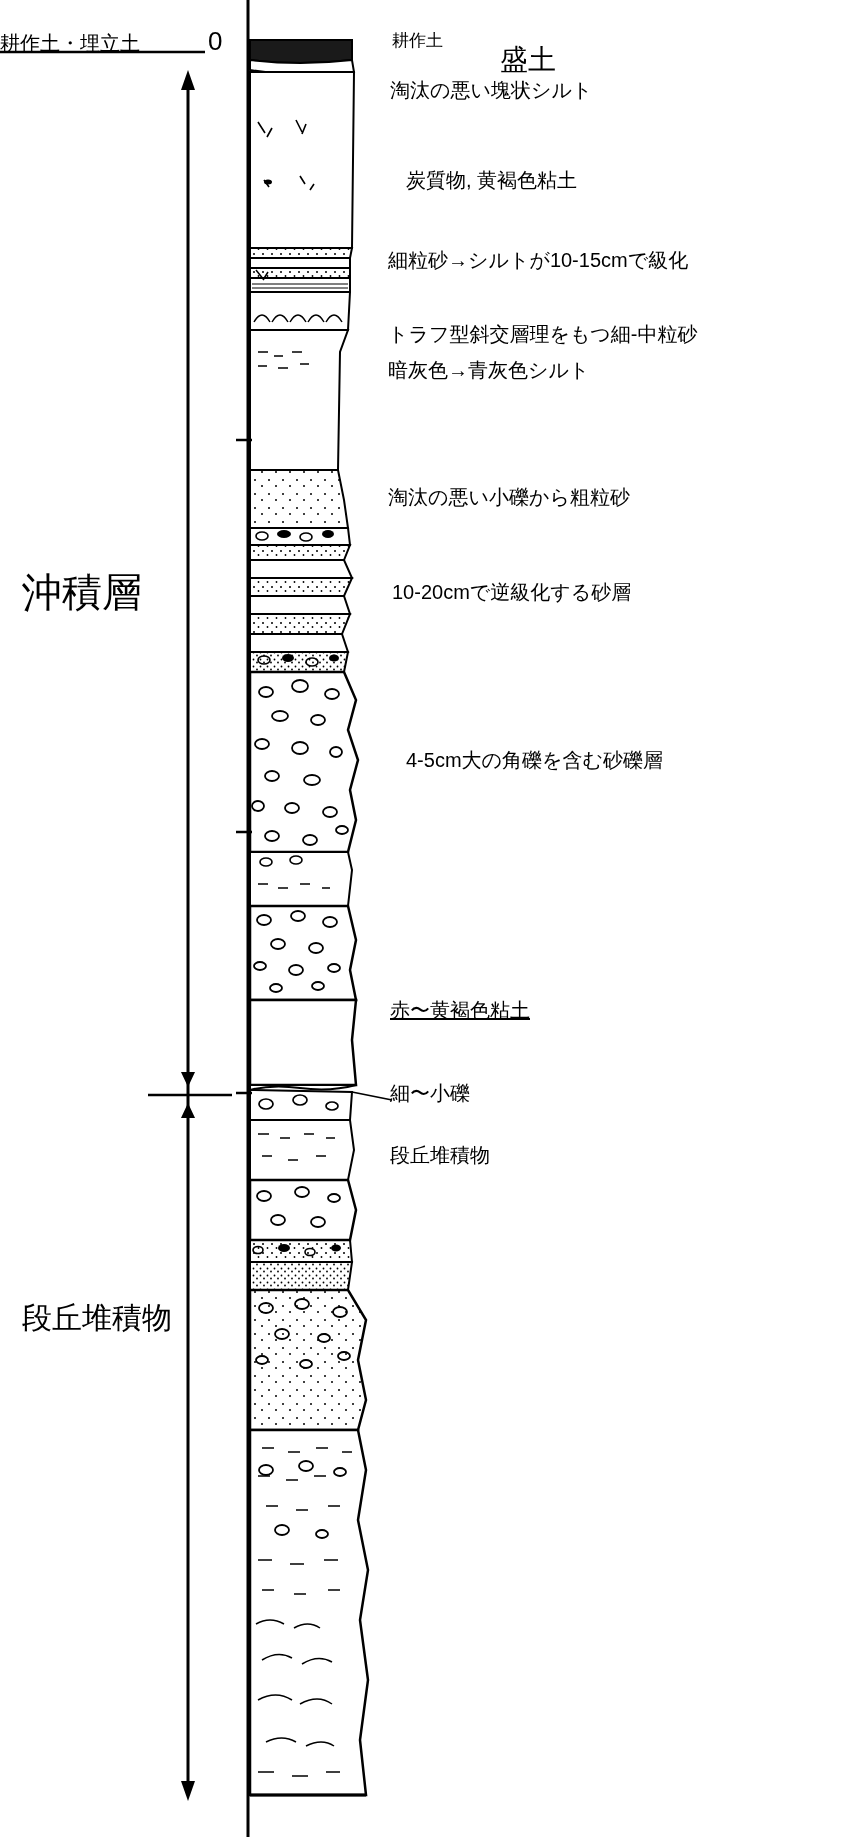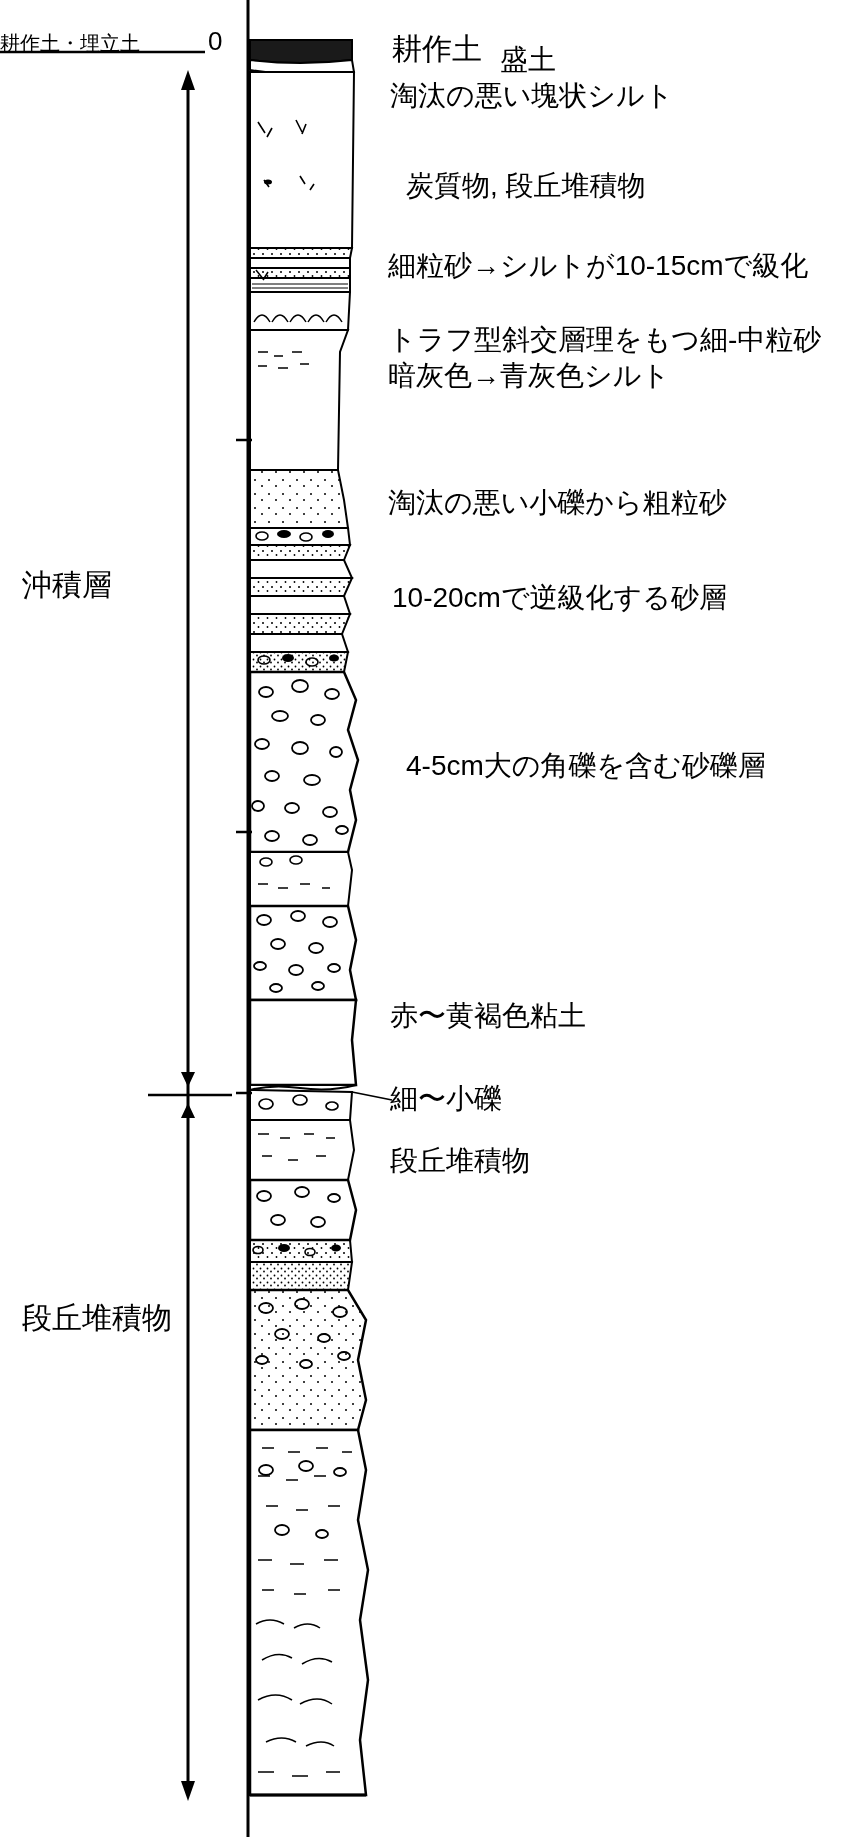--- a/index.html
+++ b/index.html
@@ -13,21 +13,21 @@
   }
   #root {
     position: relative;
     width: 868px;
     height: 1837px;
     overflow: hidden;
     background: #ffffff;
   }
   .abs { position: absolute; }
   .lbl {
-    font-size: 28px;
+    font-size: 20px;
     line-height: 1.25;
     color: #000;
     white-space: nowrap;
   }
   .lbl-left {
     font-size: 20px;
     white-space: nowrap;
   }
   .depth-zero {
     font-size: 26px;
@@ -53,21 +53,21 @@
     <line x1="188" y1="78" x2="188" y2="1793" stroke="#000" stroke-width="3"></line>
     <polygon points="188,70 181,90 195,90" fill="#000"></polygon>
     <polygon points="188,1801 181,1781 195,1781" fill="#000"></polygon>
 
     <line x1="148" y1="1095" x2="232" y2="1095" stroke="#000" stroke-width="2.5"></line>
     <polygon points="188,1087 181,1072 195,1072" fill="#000"></polygon>
     <polygon points="188,1103 181,1118 195,1118" fill="#000"></polygon>
   </svg>
 
   <div class="abs lbl-left" style="left:0px; top:30px;">耕作土・埋立土</div>
-  <div class="abs lbl-left" style="left:22px; top:565px; font-size:30px;">沖積層</div>
+  <div class="abs lbl-left" style="left:22px; top:565px; font-size:40px;">沖積層</div>
   <div class="abs lbl-left" style="left:22px; top:1298px; font-size:30px;">段丘堆積物</div>
 
   <svg id="col-svg" width="868" height="1837">
     <defs>
       <pattern id="dots-fine" width="9" height="9" patternUnits="userSpaceOnUse">
         <circle cx="2" cy="2" r="1" fill="#000"></circle>
         <circle cx="6.5" cy="6" r="0.9" fill="#000"></circle>
       </pattern>
       <pattern id="dots-sparse" width="14" height="14" patternUnits="userSpaceOnUse">
         <circle cx="3" cy="4" r="1" fill="#000"></circle>
@@ -223,27 +223,27 @@
       <path d="M262,1590 h12 M294,1594 h12 M328,1590 h12"></path>
       <path d="M256,1624 q14,-8 28,0 M294,1628 q14,-8 26,0"></path>
       <path d="M262,1660 q16,-10 30,-2 M302,1664 q16,-10 30,-2"></path>
       <path d="M258,1700 q18,-10 34,0 M300,1704 q18,-10 32,0"></path>
       <path d="M266,1742 q16,-8 30,0 M306,1746 q16,-8 28,0"></path>
       <path d="M258,1772 h16 M292,1776 h16 M326,1772 h14"></path>
     </g>
     <path d="M250,1795 L366,1795" stroke="#000" stroke-width="3" fill="none"></path>
   </svg>
 
-  <div class="abs lbl" style="left:392px; top:30px; font-size:30px;">耕作土</div>
+  <div class="abs lbl" style="left:392px; top:30px; font-size:17px;">耕作土</div>
   <div class="abs lbl" style="left:500px; top:42px; font-size:28px;">盛土</div>
   <div class="abs lbl" style="left:390px; top:78px;">淘汰の悪い塊状シルト</div>
-  <div class="abs lbl" style="left:406px; top:168px;">炭質物, 段丘堆積物</div>
+  <div class="abs lbl" style="left:406px; top:168px;">炭質物, 黄褐色粘土</div>
   <div class="abs lbl" style="left:388px; top:248px;">細粒砂→シルトが10-15cmで級化</div>
   <div class="abs lbl" style="left:388px; top:298px;margin-top:24px;">トラフ型斜交層理をもつ細-中粒砂</div>
   <div class="abs lbl" style="left:388px; top:358px;text-align:right;">暗灰色→青灰色シルト</div>
   <div class="abs lbl" style="left:388px; top:485px;">淘汰の悪い小礫から粗粒砂</div>
   <div class="abs lbl" style="left:392px; top:580px;">10-20cmで逆級化する砂層</div>
   <div class="abs lbl" style="left:406px; top:748px;text-align:center;">4-5cm大の角礫を含む砂礫層</div>
-  <div class="abs lbl" style="left:390px; top:998px;">赤〜黄褐色粘土</div>
+  <div class="abs lbl" style="left:390px; top:998px;text-decoration:underline;">赤〜黄褐色粘土</div>
   <div class="abs lbl" style="left:390px; top:1081px;">細〜小礫</div>
   <div class="abs lbl" style="left:390px; top:1143px;">段丘堆積物</div>
 
 </div>
 
 </body></html>

